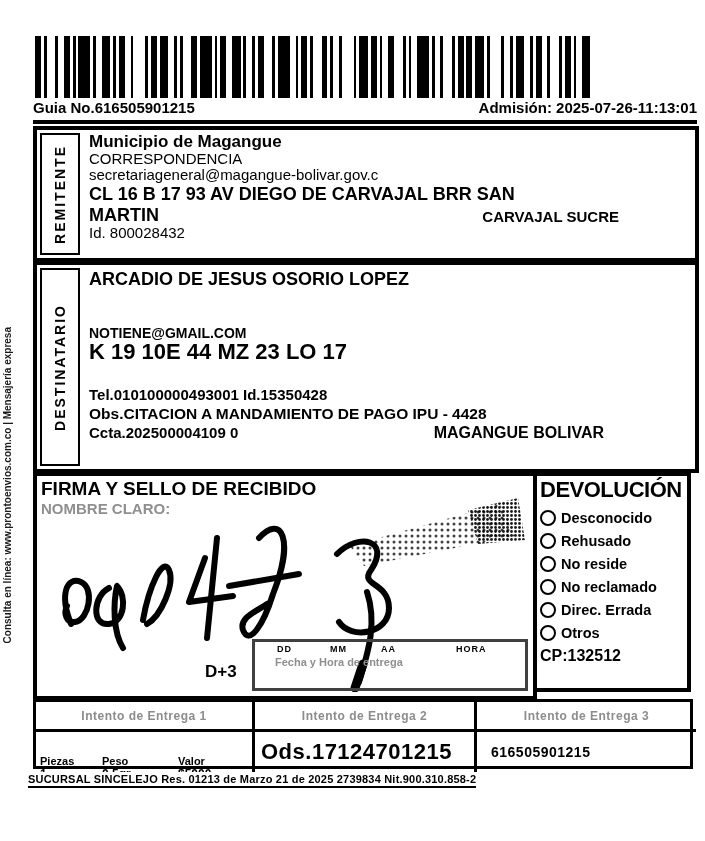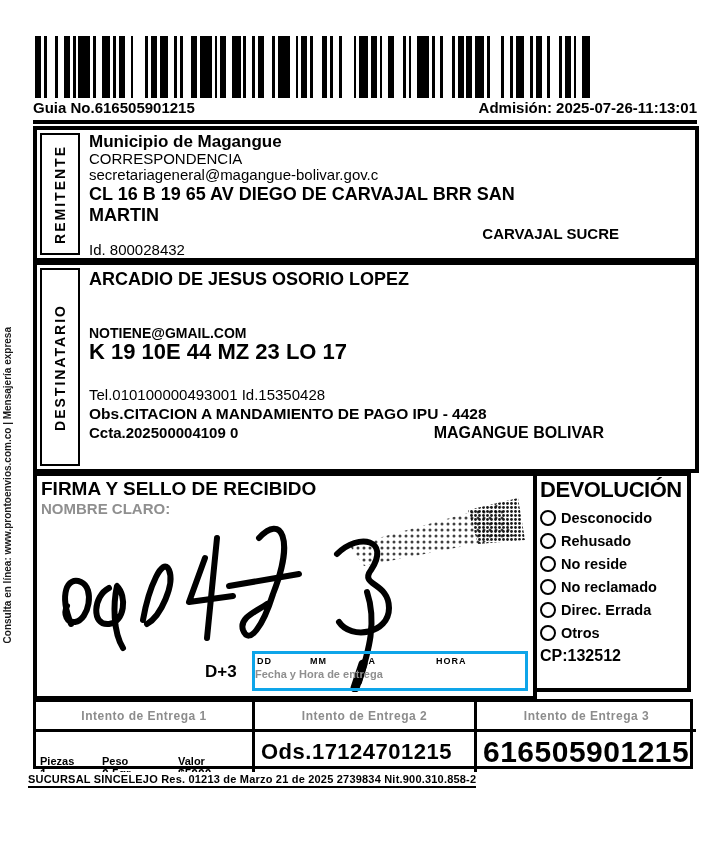--- a/index.html
+++ b/index.html
@@ -19,38 +19,38 @@
   .secbox{border:4px solid #000;display:flex;background:#fff;}
   #sender-box{left:33px;top:126px;width:658px;height:128px;}
   #recipient-box{left:33px;top:261px;width:658px;height:204px;}
   .vlabel-cell{width:36px;margin:3px;border:2px solid #000;display:flex;align-items:center;justify-content:center;}
   .vlabel{writing-mode:vertical-rl;transform:rotate(180deg);font-weight:700;font-size:14px;letter-spacing:2px;}
   .sec-content{flex:1;padding:2px 6px 2px 6px;position:relative;}
 
   .snd-name{font-size:17px;font-weight:700;line-height:19px;}
   .snd-line{font-size:15px;font-weight:400;line-height:16px;}
   .snd-addr{font-size:18px;font-weight:700;line-height:20px;margin-top:1px;}
-  .snd-row2{display:flex;font-weight:700;flex-direction:column;}
+  .snd-row2{display:flex;font-weight:700;}
   .snd-city{font-size:15px;margin-left:auto;margin-right:70px;align-self:flex-end;}
 
   .rcp-name{font-size:18px;font-weight:700;margin-top:2px;}
   .rcp-email{font-size:14px;font-weight:700;margin-top:36px;line-height:14px;}
   .rcp-addr{font-size:22px;font-weight:700;line-height:24px;}
-  .rcp-tel{font-size:15px;font-weight:400;margin-top:22px;line-height:18px;}
+  .rcp-tel{font-size:15px;font-weight:700;margin-top:22px;line-height:18px;}
   .rcp-obs{font-size:15.5px;font-weight:700;line-height:19px;}
   .rcp-row{display:flex;font-weight:700;line-height:20px;}
   .rcp-ccta{font-size:15px;}
   .rcp-city{font-size:16px;margin-left:auto;margin-right:85px;}
 
   
   #firma-box{left:33px;top:472px;width:496px;height:220px;border:4px solid #000;position:absolute;}
   #firma-title{font-size:19px;font-weight:700;padding:2px 0 0 4px;}
   #nombre-claro{font-size:15px;font-weight:700;color:#8f8f8f;padding-left:4px;filter:blur(0.5px);}
   #d3{position:absolute;left:168px;bottom:14px;font-size:17px;font-weight:700;}
-  #date-box{position:absolute;right:5px;bottom:5px;width:276px;height:40px;border:3px solid #0ea5e9;padding:2px 0;box-sizing:border-box;}
+  #date-box{position:absolute;right:5px;bottom:5px;width:276px;height:52px;border:3px solid #404040;padding:2px 20px;box-sizing:border-box;}
   .db-labels{display:flex;font-size:9px;font-weight:700;letter-spacing:1px;}
   .db-labels span:nth-child(1){margin-left:2px;}
   .db-labels span:nth-child(2){margin-left:38px;}
   .db-labels span:nth-child(3){margin-left:34px;}
   .db-labels span:nth-child(4){margin-left:60px;}
   #db-caption{font-size:11px;font-weight:700;color:#8f8f8f;filter:blur(0.5px);margin-top:2px;}
 
   #devolucion-box{left:533px;top:472px;width:158px;height:220px;border:4px solid #000;position:absolute;padding:1px 3px;box-sizing:border-box;}
   #dev-title{font-size:22px;font-weight:700;letter-spacing:-0.5px;}
   .dev-opt{display:flex;align-items:center;margin-top:7px;}
@@ -66,21 +66,21 @@
   #btable>div:nth-child(n+4){border-bottom:none;}
   .attempt{display:flex;align-items:center;justify-content:center;font-size:12px;font-weight:700;
            color:#8c8c8c;filter:blur(0.6px);letter-spacing:0.5px;}
   #pkg-cell{display:flex;padding:2px 4px;}
   .pkg-col{margin-right:0;margin-top:21px;}
   .pkg-col .lab{font-size:11px;font-weight:700;line-height:12px;}
   .pkg-col .val{font-size:12px;font-weight:700;line-height:14px;}
   #pkg-cell .pkg-col:nth-child(1){width:62px;}
   #pkg-cell .pkg-col:nth-child(2){width:76px;}
   #ods-cell{display:flex;align-items:center;padding-left:6px;font-size:22px;font-weight:700;letter-spacing:0.5px;}
-  #guia2-cell{display:flex;align-items:center;padding-left:6px;font-size:30px;font-weight:700;letter-spacing:0.5px;text-align:right;}
+  #guia2-cell{display:flex;align-items:center;padding-left:14px;font-size:14px;font-weight:700;letter-spacing:0.5px;text-align:right;}
 
   #footer-line{left:28px;top:773px;font-size:11px;font-weight:700;letter-spacing:0.2px;border-bottom:2px solid #000;padding-bottom:1px;}
 
   #side-text{left:-2px;top:275px;height:420px;width:18px;display:flex;align-items:center;justify-content:center;}
   #side-text span{writing-mode:vertical-rl;transform:rotate(180deg);font-size:10px;font-weight:700;color:#1a1a1a;white-space:nowrap;}
 
   svg{display:block;}
 </style>
 </head>
 <body>
@@ -95,21 +95,21 @@
   </div>
 
   <div id="sender-box" class="abs secbox">
     <div class="vlabel-cell">
       <span class="vlabel">REMITENTE</span>
     </div>
     <div class="sec-content">
       <div class="snd-name">Municipio de Magangue</div>
       <div class="snd-line">CORRESPONDENCIA</div>
       <div class="snd-line">secretariageneral@magangue-bolivar.gov.c</div>
-      <div class="snd-addr">CL 16 B 19 65 AV DIEGO DE CARVAJAL BRR SAN</div>
+      <div class="snd-addr">CL 16 B 17 93 AV DIEGO DE CARVAJAL BRR SAN</div>
       <div class="snd-row2">
         <span class="snd-addr">MARTIN</span>
         <span class="snd-city">CARVAJAL SUCRE</span>
       </div>
       <div class="snd-line">Id. 800028432</div>
     </div>
   </div>
 
   <div id="recipient-box" class="abs secbox">
     <div class="vlabel-cell">

